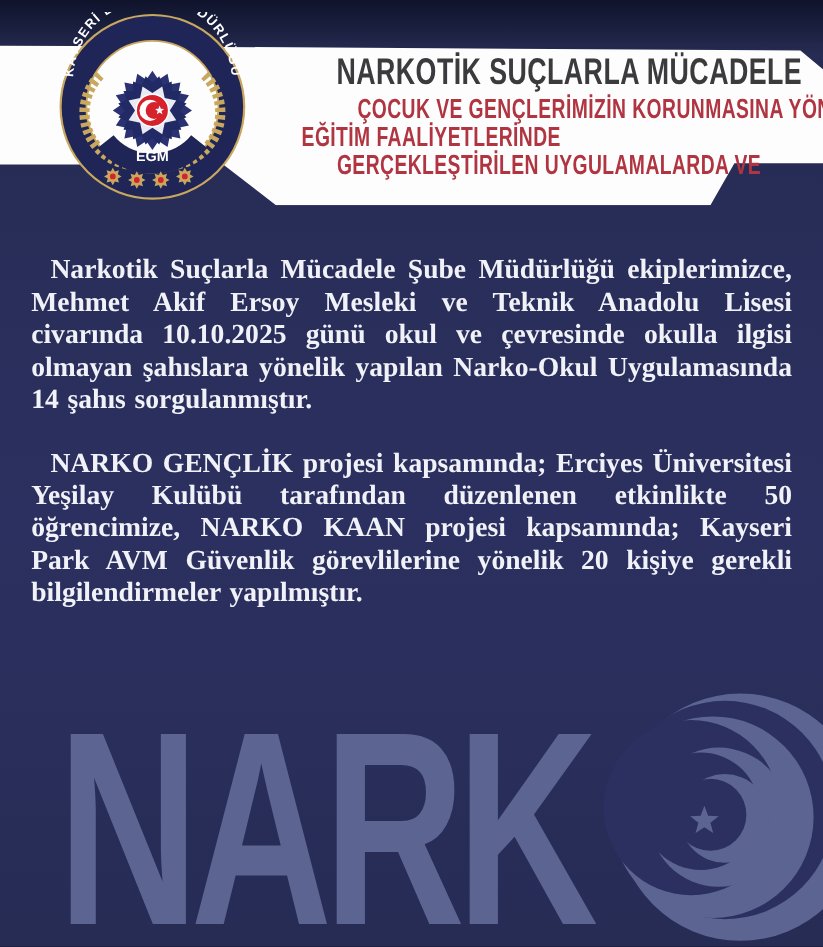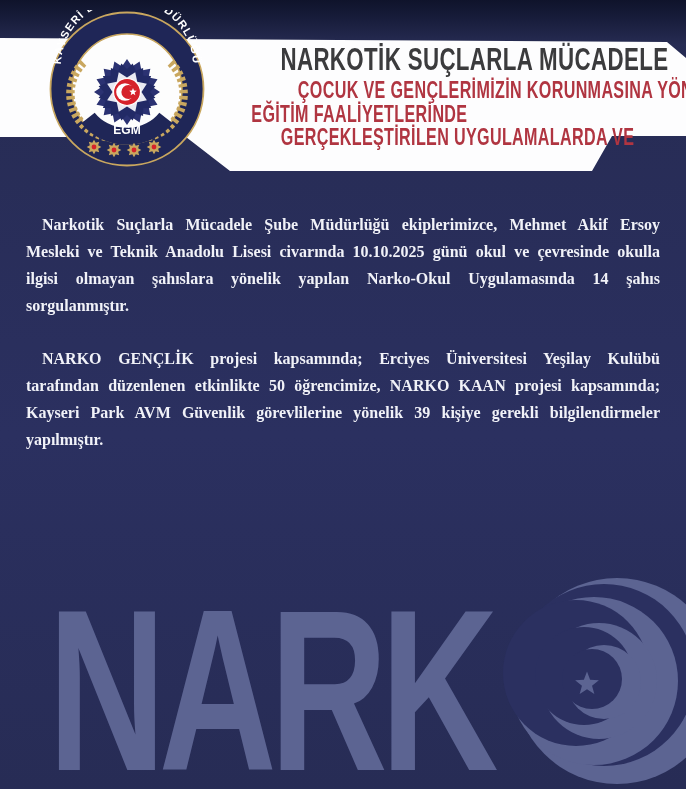--- a/index.html
+++ b/index.html
@@ -26,21 +26,21 @@
   .title-line{font-size:31px;line-height:32px;font-weight:bold;color:#3b3b3d;letter-spacing:.5px;}
   .subtitle-block{margin-top:3px;}
   .subtitle-line{font-size:23px;line-height:23.5px;font-weight:bold;color:#b03541;letter-spacing:.5px;}
   .subtitle-line>span{transform:scaleX(.70);}
   
   .badge{position:absolute;left:48px;top:10px;width:158px;height:158px;}
   
   .body-text{position:absolute;top:190px;left:0;width:686px;padding:21px 26px 0;box-sizing:border-box;}
   .body-text p{
     margin:0 0 26px 0;font-family:"Liberation Serif",serif;font-weight:bold;
-    font-size:16px;line-height:27px;color:#f1f2f8;text-align:justify;text-indent:16px;
+    font-size:23px;line-height:27px;color:#f1f2f8;text-align:justify;text-indent:16px;
     word-spacing:1.5px;
   }
   
   .watermark-text{
     position:absolute;left:48px;top:576px;z-index:1;
     font-size:230px;line-height:1;font-weight:bold;color:#5c6492;
     letter-spacing:-10px;transform:scaleX(.71);transform-origin:left top;white-space:nowrap;
   }
   .watermark-symbol{position:absolute;left:466px;top:560px;z-index:1;}
 </style>
@@ -101,21 +101,21 @@
       <div class="subtitle-block">
         <div class="hline subtitle-line"><span>ÇOCUK VE GENÇLERİMİZİN KORUNMASINA YÖNELİK</span></div>
         <div class="hline subtitle-line"><span>EĞİTİM FAALİYETLERİNDE</span></div>
         <div class="hline subtitle-line"><span>GERÇEKLEŞTİRİLEN UYGULAMALARDA VE</span></div>
       </div>
     </div>
   </div>
 
   <div class="body-text">
     <p>Narkotik Suçlarla Mücadele Şube Müdürlüğü ekiplerimizce, Mehmet Akif Ersoy Mesleki ve Teknik Anadolu Lisesi civarında 10.10.2025 günü okul ve çevresinde okulla ilgisi olmayan şahıslara yönelik yapılan Narko-Okul Uygulamasında 14 şahıs sorgulanmıştır.</p>
-    <p>NARKO GENÇLİK projesi kapsamında; Erciyes Üniversitesi Yeşilay Kulübü tarafından düzenlenen etkinlikte 50 öğrencimize, NARKO KAAN projesi kapsamında; Kayseri Park AVM Güvenlik görevlilerine yönelik 39 kişiye gerekli bilgilendirmeler yapılmıştır.</p>
+    <p>NARKO GENÇLİK projesi kapsamında; Erciyes Üniversitesi Yeşilay Kulübü tarafından düzenlenen etkinlikte 50 öğrencimize, NARKO KAAN projesi kapsamında; Kayseri Park AVM Güvenlik görevlilerine yönelik 20 kişiye gerekli bilgilendirmeler yapılmıştır.</p>
   </div>
 
   <div class="watermark-text">NARK</div>
   <div class="watermark-symbol">
     <svg width="220" height="229" viewBox="0 0 220 229">
 
       <circle cx="151" cy="121" r="103" fill="#5c6492"></circle>
       <circle cx="138" cy="115" r="91" fill="#2b3060"></circle>
 
       <circle cx="128" cy="121" r="84" fill="#5c6492"></circle>

